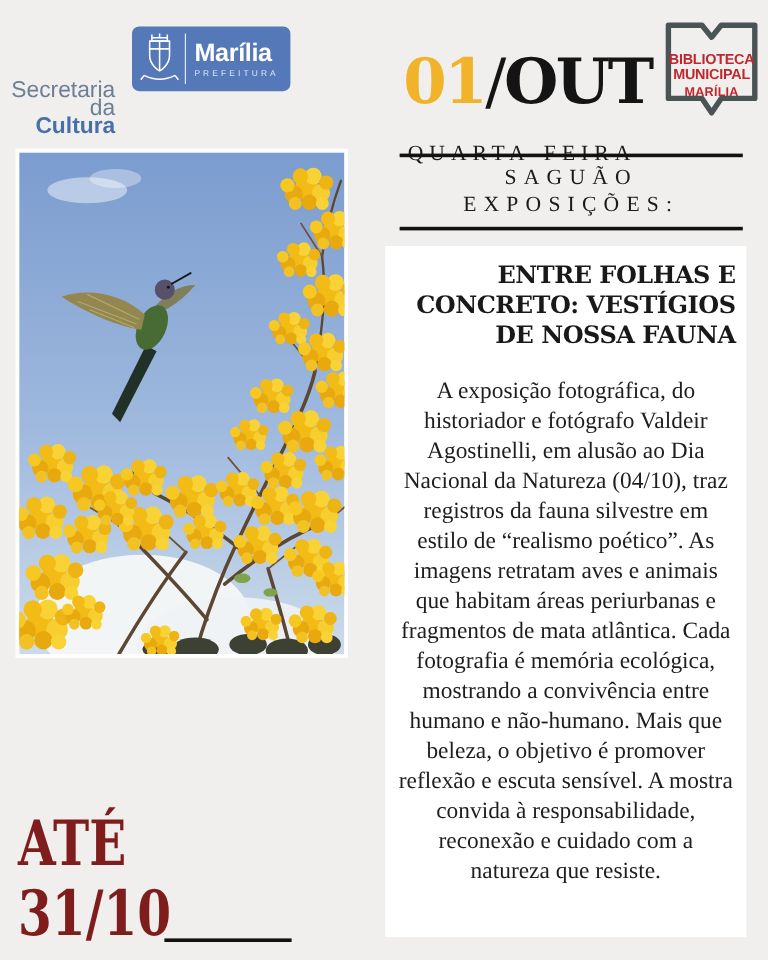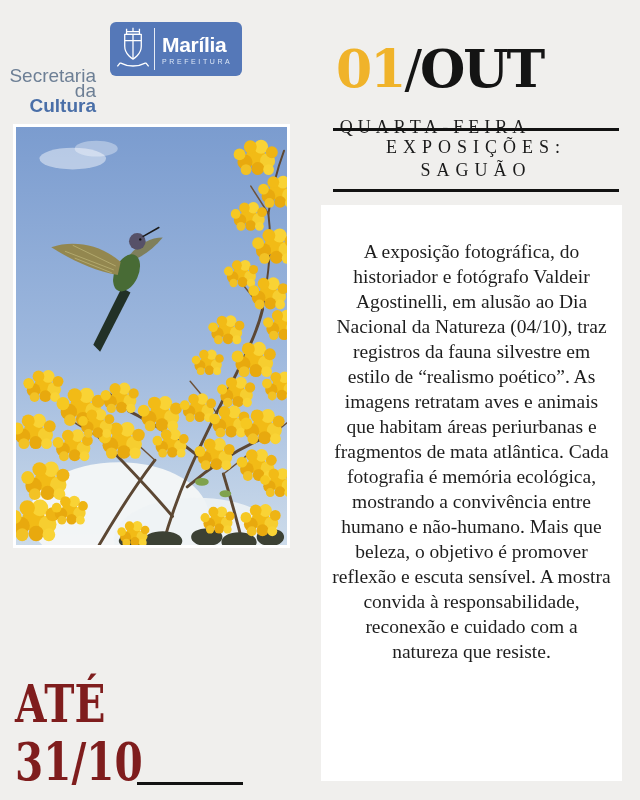--- a/index.html
+++ b/index.html
@@ -87,24 +87,34 @@
       <div class="pref-name">Marília</div>
       <div class="pref-sub">PREFEITURA</div>
     </div>
   </div>
 
   <div class="date-block">
     <div class="big-date"><span class="day">01</span><span class="slash">/</span><span>OUT</span></div>
     <div class="weekday">QUARTA-FEIRA</div>
   </div>
 
+  <div class="lib-logo">
+    <svg width="82" height="90" viewBox="0 0 82 90">
+      <path d="M5,5 H33 L41,15 L49,5 H77 V66 H49 L41,78 L33,66 H5 Z" fill="none" stroke="#4a5454" stroke-width="4.5" stroke-linejoin="round"></path>
+    </svg>
+    <div class="lib-text">
+      <div class="lib-l1">BIBLIOTECA</div>
+      <div class="lib-l2">MUNICIPAL</div>
+      <div class="lib-l3">MARÍLIA</div>
+    </div>
+  </div>
 
   <div class="banner">
+    <div>SAGUÃO</div>
     <div>EXPOSIÇÕES:</div>
-    <div>SAGUÃO</div>
   </div>
 
   <div class="photo">
     <svg viewBox="0 0 277 424" preserveAspectRatio="none">
       <defs>
         <linearGradient id="sky" x1="0" y1="0" x2="0" y2="1">
           <stop offset="0" stop-color="#7b9ccf"></stop>
           <stop offset="0.55" stop-color="#9fb9de"></stop>
           <stop offset="1" stop-color="#ccdbea"></stop>
         </linearGradient>
@@ -210,20 +220,21 @@
             <path d="M98,148 L60,133"></path>
         </g>
         <circle cx="124" cy="116" r="8.5" fill="#565168"></circle>
         <circle cx="127" cy="114" r="1.2" fill="#111111"></circle>
         <path d="M130,111 L146,102" stroke="#1a1a1a" stroke-width="1.6" fill="none" stroke-linecap="round"></path>
       </g>
     </svg>
   </div>
 
   <div class="textbox">
+    <div class="ex-title">ENTRE FOLHAS E CONCRETO: VESTÍGIOS DE NOSSA FAUNA</div>
     <div class="ex-desc">A exposição fotográfica, do historiador e fotógrafo Valdeir Agostinelli, em alusão ao Dia Nacional da Natureza (04/10), traz registros da fauna silvestre em estilo de “realismo poético”. As imagens retratam aves e animais que habitam áreas periurbanas e fragmentos de mata atlântica. Cada fotografia é memória ecológica, mostrando a convivência entre humano e não-humano. Mais que beleza, o objetivo é promover reflexão e escuta sensível. A mostra convida à responsabilidade, reconexão e cuidado com a natureza que resiste.</div>
   </div>
 
   <div class="until">
     <div class="until-label">ATÉ</div>
     <div class="until-date">31/10</div>
   </div>
   <div class="until-line"></div>
 
 </div>

